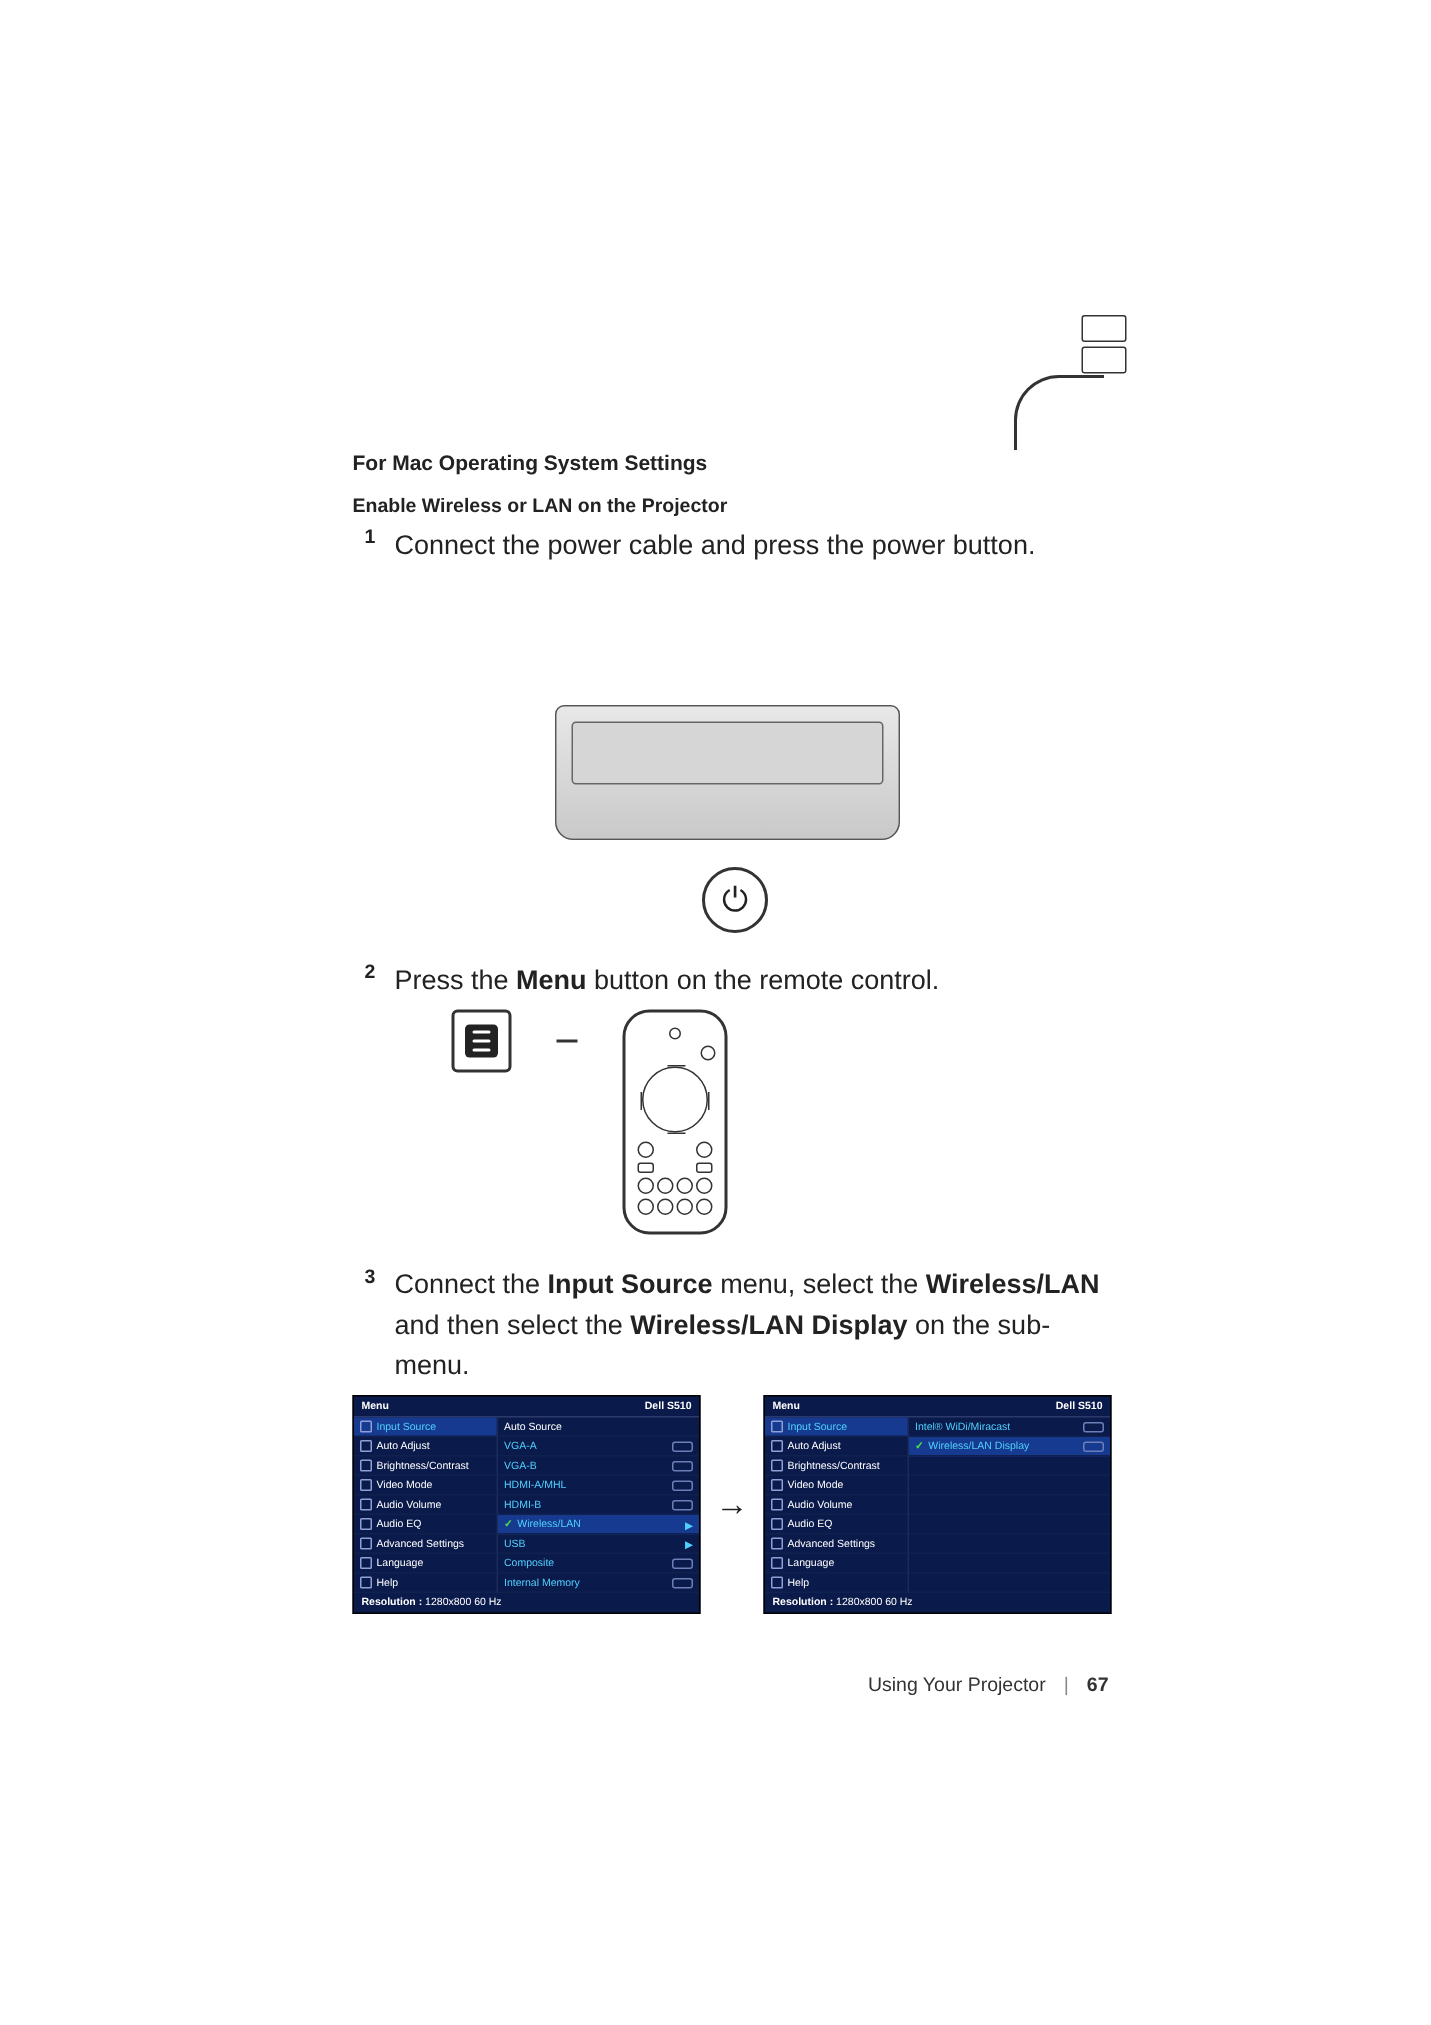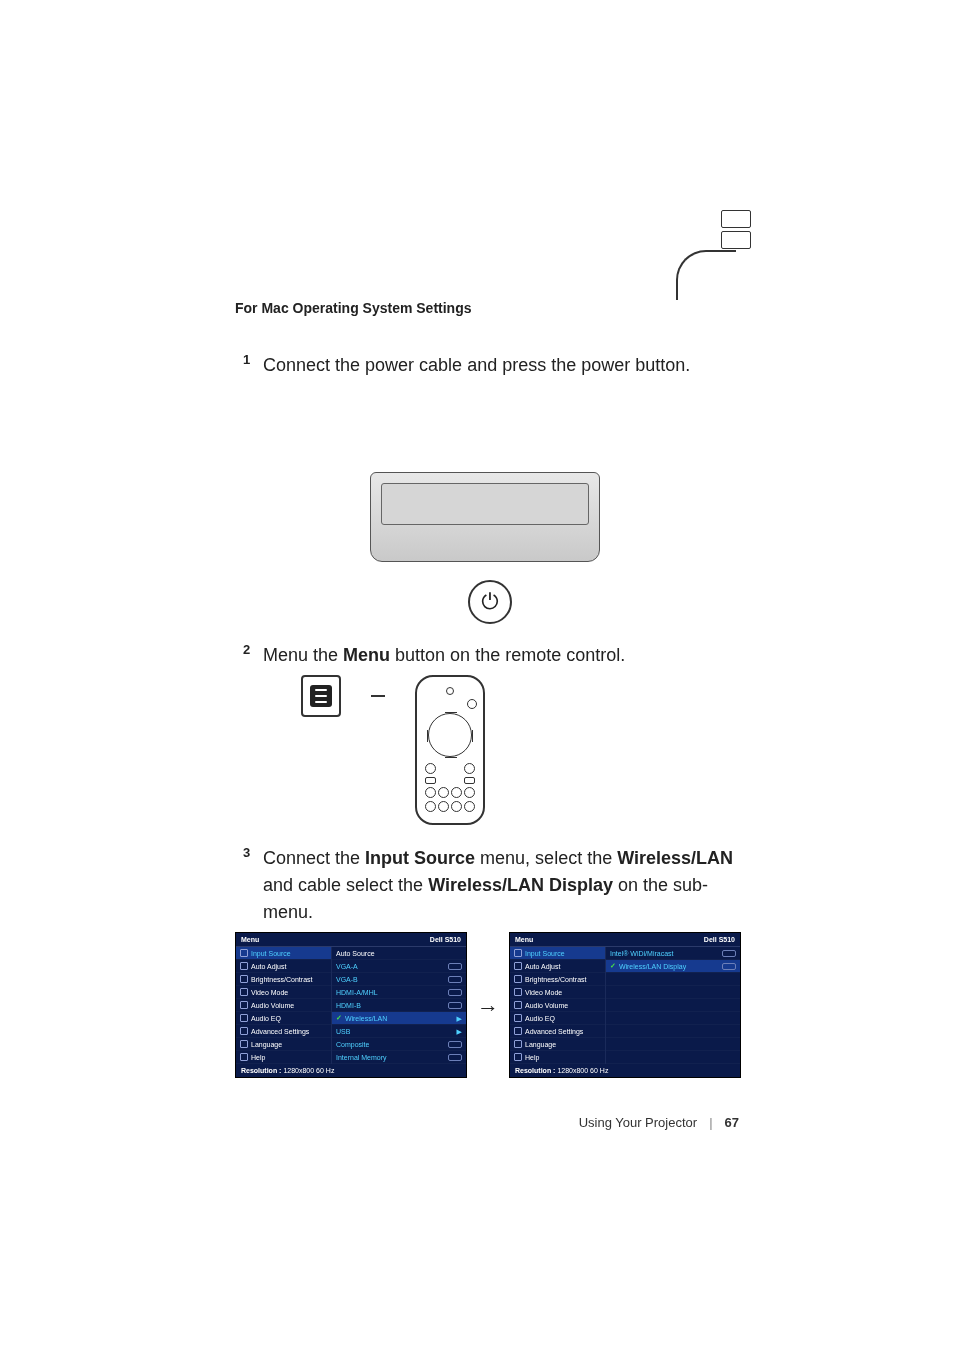--- a/index.html
+++ b/index.html
@@ -13,21 +13,21 @@
   }
   .page {
     position: absolute;
     top: 300px;
     left: 235px;
     width: 510px;
   }
   .section-title {
     font-weight: 600;
     font-size: 14px;
-    margin-bottom: 36px;
+    margin-bottom: 13px;
   }
   .subsection-title {
     font-weight: 600;
     font-size: 13px;
     margin-bottom: 6px;
   }
   .step-row {
     display: flex;
     align-items: flex-start;
     margin-bottom: 4px;
@@ -135,20 +135,21 @@
     display:flex; align-items:flex-start; gap:12px;
   }
   .footer .sep { color:#888; }
   .footer .pg { font-weight:700; }
 </style>
 </head>
 <body>
 
 <div class="page">
   <div class="section-title">For Mac Operating System Settings</div>
+  <div class="subsection-title">Enable Wireless or LAN on the Projector</div>
 
   <div class="step-row">
     <div class="step-num">1</div>
     <div class="step-text">
       <span>Connect the power cable and press the power button.</span>
     </div>
   </div>
 
   <div class="illus-wrap">
     <div class="projector-illus">
@@ -160,21 +161,21 @@
       <div class="proj-body"></div>
       <div class="power-btn-circ">
         <span>⏻</span>
       </div>
     </div>
   </div>
 
   <div class="step-row">
     <div class="step-num">2</div>
     <div class="step-text">
-      <span>Menu the </span><b>Menu</b><span> button on the remote control.</span>
+      <span>Press the </span><b>Menu</b><span> button on the remote control.</span>
     </div>
   </div>
 
   <div class="remote-wrap">
     <div class="callout-box">
       <div class="menu-ic">
           <span></span>
           <span></span>
           <span></span>
         </div>
@@ -203,21 +204,21 @@
           <div class="b"></div>
           <div class="b"></div>
           <div class="b"></div>
         </div>
     </div>
   </div>
 
   <div class="step-row">
     <div class="step-num">3</div>
     <div class="step-text">
-      <span>Connect the </span><b>Input Source</b><span> menu, select the </span><b>Wireless/LAN</b><span> and cable select the </span><b>Wireless/LAN Display</b><span> on the sub-menu.</span>
+      <span>Connect the </span><b>Input Source</b><span> menu, select the </span><b>Wireless/LAN</b><span> and then select the </span><b>Wireless/LAN Display</b><span> on the sub-menu.</span>
     </div>
   </div>
 
   <div class="osd-flex">
 
     <div class="osd">
       <div class="hdr">
         <span>Menu</span>
         <span>Dell S510</span>
       </div>

